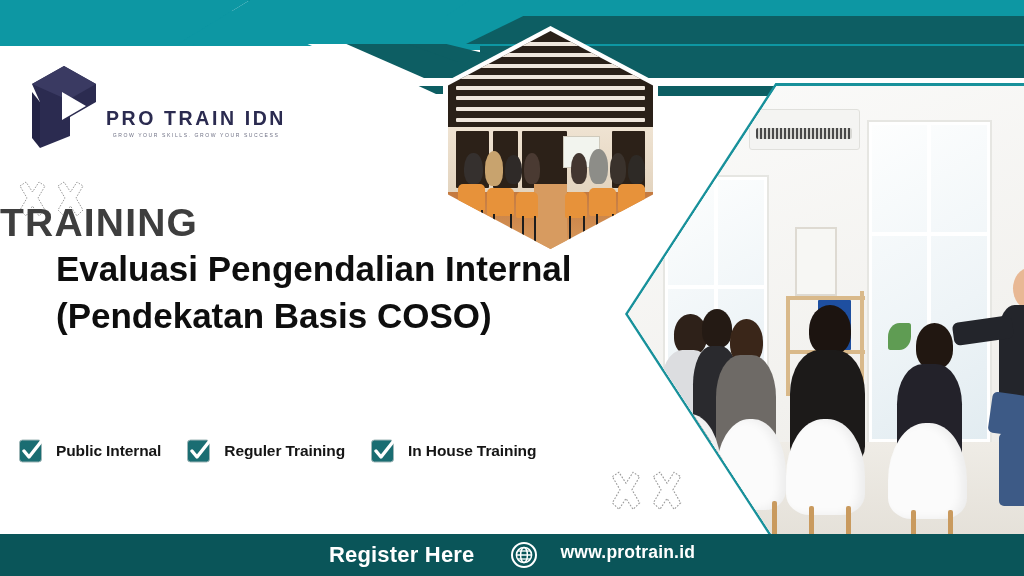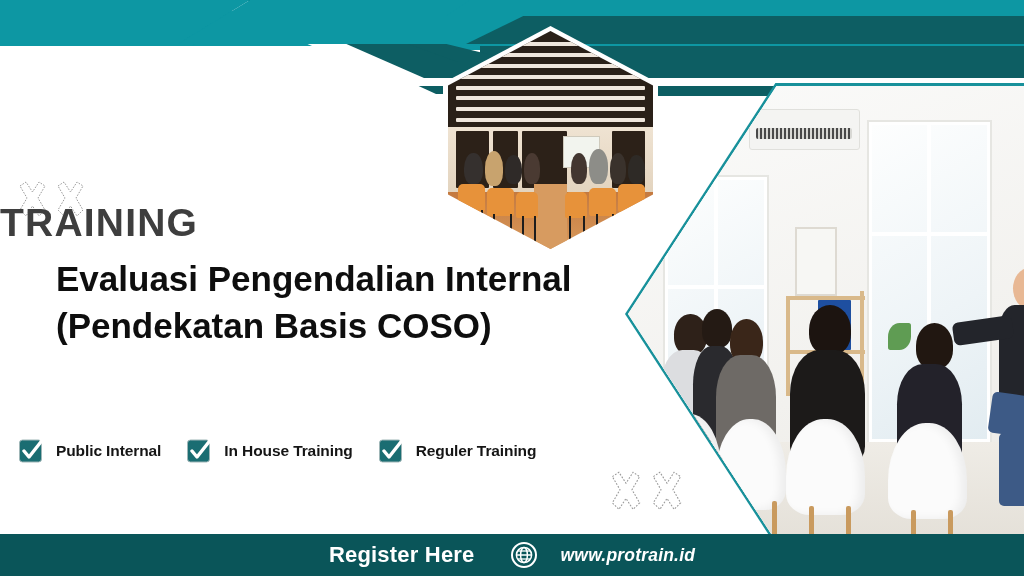--- a/index.html
+++ b/index.html
@@ -222,21 +222,21 @@
     text-align: left;
   }
   #eyebrow {
     font-size: 39px;
     font-weight: bold;
     letter-spacing: 1.2px;
     color: #3e3e3e;
     line-height: 1;
   }
   #title {
-    margin-top: 14px;
+    margin-top: 4px;
     font-size: 35px;
     font-weight: bold;
     line-height: 1.33;
     color: #0e0e0e;
     padding: 0 56px;
   }
 
   
   #badges {
     position: absolute;
@@ -271,21 +271,21 @@
     justify-content: center;
     gap: 36px;
   }
   #footer-cta {
     font-size: 22px;
     font-weight: bold;
     color: #ffffff;
     letter-spacing: 0.2px;
   }
   #footer-site {
-    display: flex; align-items: center; gap: 24px; font-style: italic;
+    display: flex; align-items: flex-start; gap: 24px;
   }
   #footer-url {
     font-size: 17.5px;
     font-weight: bold;
     color: #ffffff;
     letter-spacing: 0.2px;
   }
   #globe-icon { display: block; }
 </style>
 </head>
@@ -477,20 +477,32 @@
 
         <div class="sr-speaker-head" style="left:83%; top:40%; width:7%; height:9%;"></div>
         <div class="sr-speaker-body" style="left:80%; top:48%; width:13%; height:22%;"></div>
         <div class="sr-speaker-arm" style="left:70%; top:51%; width:13%; height:5%; transform:rotate(-8deg);"></div>
         <div class="sr-speaker-leg" style="left:78%; top:68%; width:15%; height:9%; transform:rotate(8deg);"></div>
         <div class="sr-speaker-leg" style="left:80%; top:76%; width:9%;  height:16%;"></div>
       </div>
     </div>
   </div>
 
+  <div id="logo">
+    <svg id="logo-mark" viewBox="0 0 84 86" aria-hidden="true">
+      <path d="M14 22 L46 4 L78 22 L78 40 L52 55 L52 74 L22 86 L22 40 Z" fill="#2b2b50"></path>
+      <path d="M14 22 L46 4 L78 22 L50 38 Z" fill="#3a3a62"></path>
+      <path d="M22 40 L22 86 L14 76 L14 30 Z" fill="#232345"></path>
+      <path d="M44 30 L68 44 L44 58 Z" fill="#ffffff"></path>
+    </svg>
+    <div id="logo-text-block">
+      <div id="logo-name">PRO TRAIN IDN</div>
+      <div id="logo-tagline">GROW YOUR SKILLS. GROW YOUR SUCCESS</div>
+    </div>
+  </div>
 
   <div class="x-cluster" style="left:16px; top:180px;">
     <svg class="x-mark" width="33" height="42" viewBox="0 0 33 42">
       <path d="M4 6 L10 2 L16.5 12 L23 2 L29 6 L22 18 L29 30 L23 36 L16.5 26 L10 36 L4 30 L11 18 Z" fill="none" stroke="#9a9a9a" stroke-width="1" stroke-dasharray="1.6 1.4"></path>
     </svg>
     <svg class="x-mark" width="33" height="42" viewBox="0 0 33 42">
       <path d="M4 6 L10 2 L16.5 12 L23 2 L29 6 L22 18 L29 30 L23 36 L16.5 26 L10 36 L4 30 L11 18 Z" fill="none" stroke="#9a9a9a" stroke-width="1" stroke-dasharray="1.6 1.4"></path>
     </svg>
   </div>
 
@@ -520,31 +532,31 @@
       <span class="badge-label">Public Internal</span>
     </div>
 
     <div class="badge">
       <span class="badge-check">
         <svg width="29" height="29" viewBox="0 0 29 29">
           <rect x="1.5" y="4" width="22" height="22" rx="3" fill="#1a6d72" stroke="#9fb6b7" stroke-width="1"></rect>
           <path d="M6 15 L11 21 L26 2" fill="none" stroke="#ffffff" stroke-width="3.4" stroke-linecap="round" stroke-linejoin="round"></path>
         </svg>
       </span>
-      <span class="badge-label">In House Training</span>
+      <span class="badge-label">Reguler Training</span>
     </div>
 
     <div class="badge">
       <span class="badge-check">
         <svg width="29" height="29" viewBox="0 0 29 29">
           <rect x="1.5" y="4" width="22" height="22" rx="3" fill="#1a6d72" stroke="#9fb6b7" stroke-width="1"></rect>
           <path d="M6 15 L11 21 L26 2" fill="none" stroke="#ffffff" stroke-width="3.4" stroke-linecap="round" stroke-linejoin="round"></path>
         </svg>
       </span>
-      <span class="badge-label">Reguler Training</span>
+      <span class="badge-label">In House Training</span>
     </div>
 
   </div>
 
   <div id="footer">
     <div id="footer-cta">Register Here</div>
     <div id="footer-site">
       <svg id="globe-icon" width="26" height="26" viewBox="0 0 26 26">
         <circle cx="13" cy="13" r="12" fill="none" stroke="#ffffff" stroke-width="2"></circle>
         <circle cx="13" cy="13" r="7.6" fill="none" stroke="#ffffff" stroke-width="1.5"></circle>

